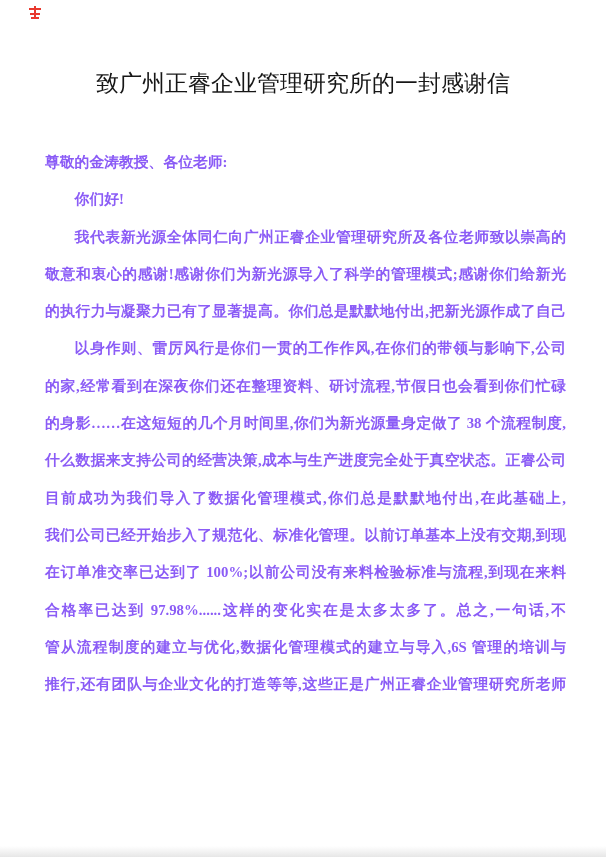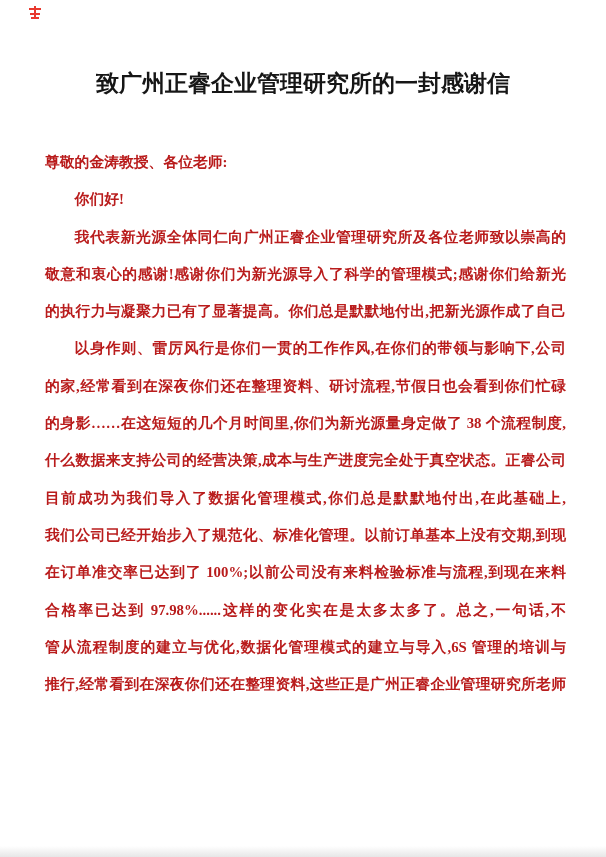--- a/index.html
+++ b/index.html
@@ -18,31 +18,31 @@
     position: absolute;
     left: 27px; top: 5px;
     width: 16px; height: 15px;
   }
   .doc-title {
     position: absolute;
     left: 0; top: 66px;
     width: 606px; height: 36px;
     line-height: 36px;
     font-size: 23px;
-    font-weight: bold;
+    font-weight: normal;
     color: #161616;
     text-align: center;
     letter-spacing: 0px;
     white-space: nowrap;
   }
   .letter-body {
     position: absolute;
     left: 45px; top: 144px;
     width: 521px;
-    color: #b91c1c;
+    color: #8b5cf6;
   }
   .line {
     height: 37.3px;
     line-height: 37.3px;
     font-size: 14.8px;
     font-weight: 600;
     white-space: nowrap;
     text-align: justify;
   }
   .line.indent { text-indent: 2em; }
@@ -81,18 +81,18 @@
     <div class="line fill">的执行力与凝聚力已有了显著提高。你们总是默默地付出,把新光源作成了自己</div>
     <div class="line indent fill">以身作则、雷厉风行是你们一贯的工作作风,在你们的带领与影响下,公司</div>
     <div class="line fill">的家,经常看到在深夜你们还在整理资料、研讨流程,节假日也会看到你们忙碌</div>
     <div class="line fill">的身影……在这短短的几个月时间里,你们为新光源量身定做了 38 个流程制度,</div>
     <div class="line fill">什么数据来支持公司的经营决策,成本与生产进度完全处于真空状态。正睿公司</div>
     <div class="line fill">目前成功为我们导入了数据化管理模式,你们总是默默地付出,在此基础上,</div>
     <div class="line fill">我们公司已经开始步入了规范化、标准化管理。以前订单基本上没有交期,到现</div>
     <div class="line fill">在订单准交率已达到了 100%;以前公司没有来料检验标准与流程,到现在来料</div>
     <div class="line fill">合格率已达到 97.98%......这样的变化实在是太多太多了。总之,一句话,不</div>
     <div class="line fill">管从流程制度的建立与优化,数据化管理模式的建立与导入,6S 管理的培训与</div>
-    <div class="line fill">推行,经常看到在深夜你们还在整理资料,这些正是广州正睿企业管理研究所老师</div>
+    <div class="line fill">推行,还有团队与企业文化的打造等等,这些正是广州正睿企业管理研究所老师</div>
   </div>
 
   <div class="scan-shadow-bottom"></div>
 
 </div>
 
 </body></html>

